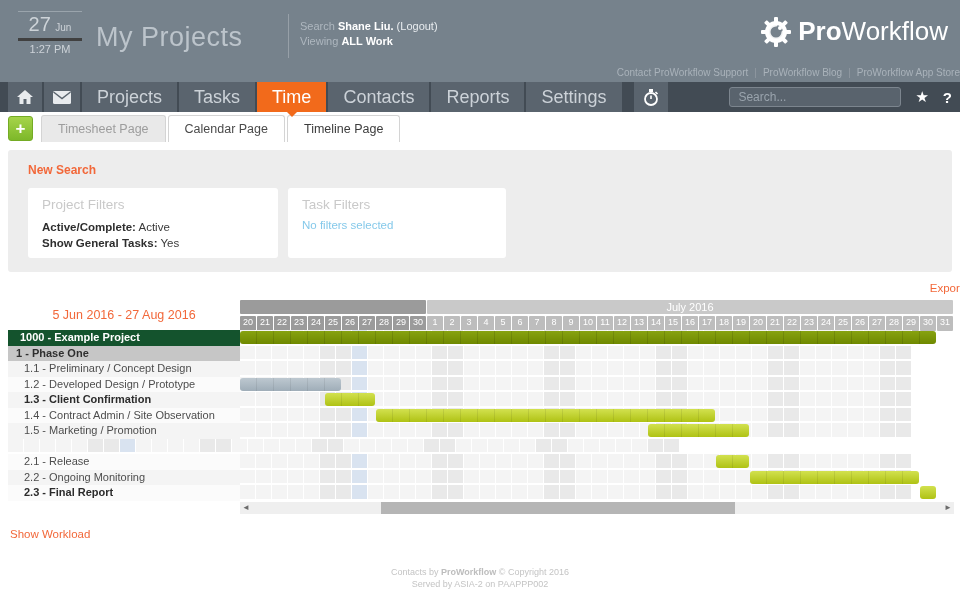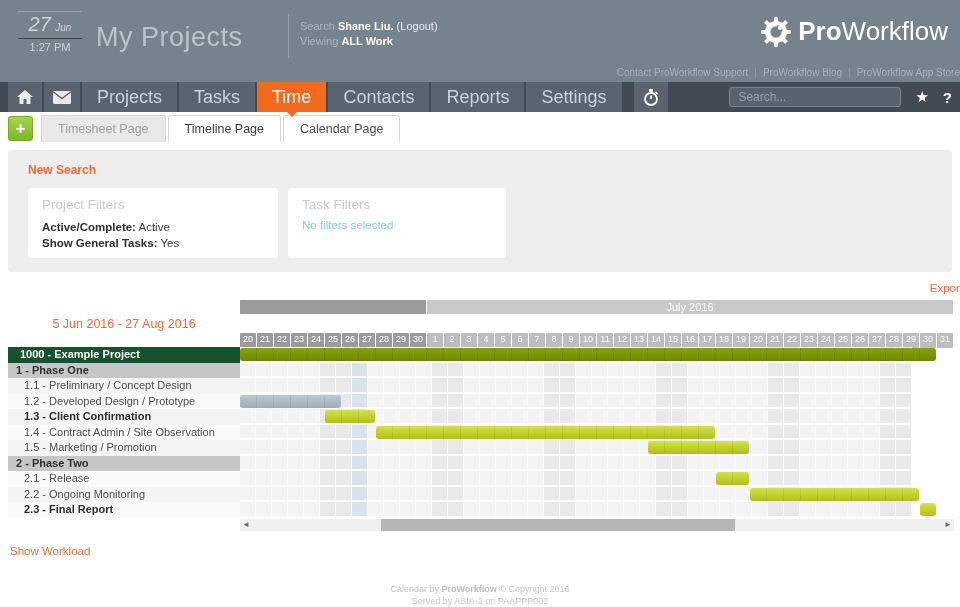--- a/index.html
+++ b/index.html
@@ -3,21 +3,21 @@
 <meta charset="utf-8">
 <style>
   * { margin:0; padding:0; box-sizing:border-box; }
   html,body { width:960px; height:607px; background:#fff; overflow:hidden;
               font-family:"Liberation Sans", sans-serif; }
 
   
   .topbar { position:relative; height:82px; background:#76828c; color:#c9d0d6; }
   .date-block { position:absolute; left:18px; top:11px; width:64px; text-align:center;
                 border-top:1px solid #9aa4ac; color:#cdd3d8; }
-  .date-top { border-bottom:1px solid #404040; padding:1px 2px 2px;font-style:italic; }
+  .date-top { border-bottom:3px solid #404040; padding:1px 2px 2px; }
   .d-day { font-size:20px; }
   .d-mon { font-size:10px; }
   .d-time { font-size:11px; padding-top:2px; }
   .page-title { position:absolute; left:96px; top:22px; font-size:27px; font-weight:400;
                 color:#bcc4cb; letter-spacing:0.5px; }
   .v-divider { position:absolute; left:288px; top:14px; height:44px; width:1px; background:#97a0a8; }
   .greeting { position:absolute; left:300px; top:19px; font-size:11px; color:#aeb7bf; line-height:15px; }
   .greeting b { color:#fff; }
   .greeting a { color:#e8ecef; text-decoration:none; cursor:pointer; }
   .brand { position:absolute; right:12px; top:16px; display:flex; align-items:center; color:#fff; }
@@ -75,21 +75,21 @@
   
   .export-row { text-align:right; padding:6px 0 4px; margin-right:-3px; }
   .export-row a { color:#f2683a; font-size:11.5px; text-decoration:none; cursor:pointer; }
 
   
   .gantt { margin-left:8px; width:946px; font-size:11px; }
   .g-head { display:flex; }
   .g-head-left { width:232px; display:flex; align-items:center; justify-content:center; }
   .range-label { color:#f2683a; font-size:12.5px; }
   .g-head-right { width:714px; }
-  .months { display:flex; height:32px; }
+  .months { display:flex; height:15px; }
   .month-band { height:14px; margin-right:1px; color:#fff; font-size:11px; text-align:center;
       line-height:14px; border-radius:1px; }
   .month-band.dark { background:#9b9b9b; }
   .month-band.light { background:#c9c9c9; }
   .days { display:flex; height:15px; }
   .day-cell { width:16px; height:15px; margin:1px 1px 0 0; color:#fff; font-size:9px;
       text-align:center; line-height:13px; border-radius:1px; }
   .day-cell.june { background:#9b9b9b; }
   .day-cell.july { background:#bdbdbd; }
 
@@ -231,22 +231,22 @@
     <span class="nav-star">★</span>
     <span class="nav-help">?</span>
   </div>
 </nav>
 
 
 <div class="tabbar">
   <div class="add-btn">+</div>
   <div id="tabs" style="display:flex; align-items:flex-end;">
       <div class="tab inactive">Timesheet Page</div>
+      <div class="tab normal">Calendar Page</div>
       <div class="tab active">Timeline Page</div>
-      <div class="tab normal">Calendar Page</div>
     </div>
 </div>
 
 
 <section class="filter-panel">
   <a class="new-search">New Search</a>
   <div class="cards">
     <div class="card card-project">
       <div class="card-title">Project Filters</div>
       <div id="pf-rows">
@@ -652,21 +652,20 @@
           <div class="g-cell wd"></div>
           <div class="g-cell wd"></div>
           <div class="g-cell wd"></div>
           <div class="g-cell wd"></div>
           <div class="g-cell we"></div>
           <div class="g-cell we"></div>
           <div class="g-bar lime" style="left: 408px; width: 101px;"></div>
         </div>
       </div>
       <div class="g-row">
-        <div class="g-label phase">2 - Phase Two</div>
         <div class="g-cells">
           <div class="g-cell wd"></div>
           <div class="g-cell wd"></div>
           <div class="g-cell wd"></div>
           <div class="g-cell wd"></div>
           <div class="g-cell wd"></div>
           <div class="g-cell we"></div>
           <div class="g-cell we"></div>
           <div class="g-cell today"></div>
           <div class="g-cell wd"></div>
@@ -855,21 +854,21 @@
     <div class="hs-thumb"></div>
     <div class="hs-arrow hs-right">►</div>
   </div>
 </div>
 
 <a class="show-workload">Show Workload</a>
 
 
 <footer>
   <div>
-    <span>Calendar by</span>
+    <span>Contacts by</span>
     <b>ProWorkflow</b>
     <span>© Copyright 2016</span>
   </div>
   <div>Served by ASIA-2 on PAAPPP002</div>
 </footer>
 
 
 
 
 </body></html>

